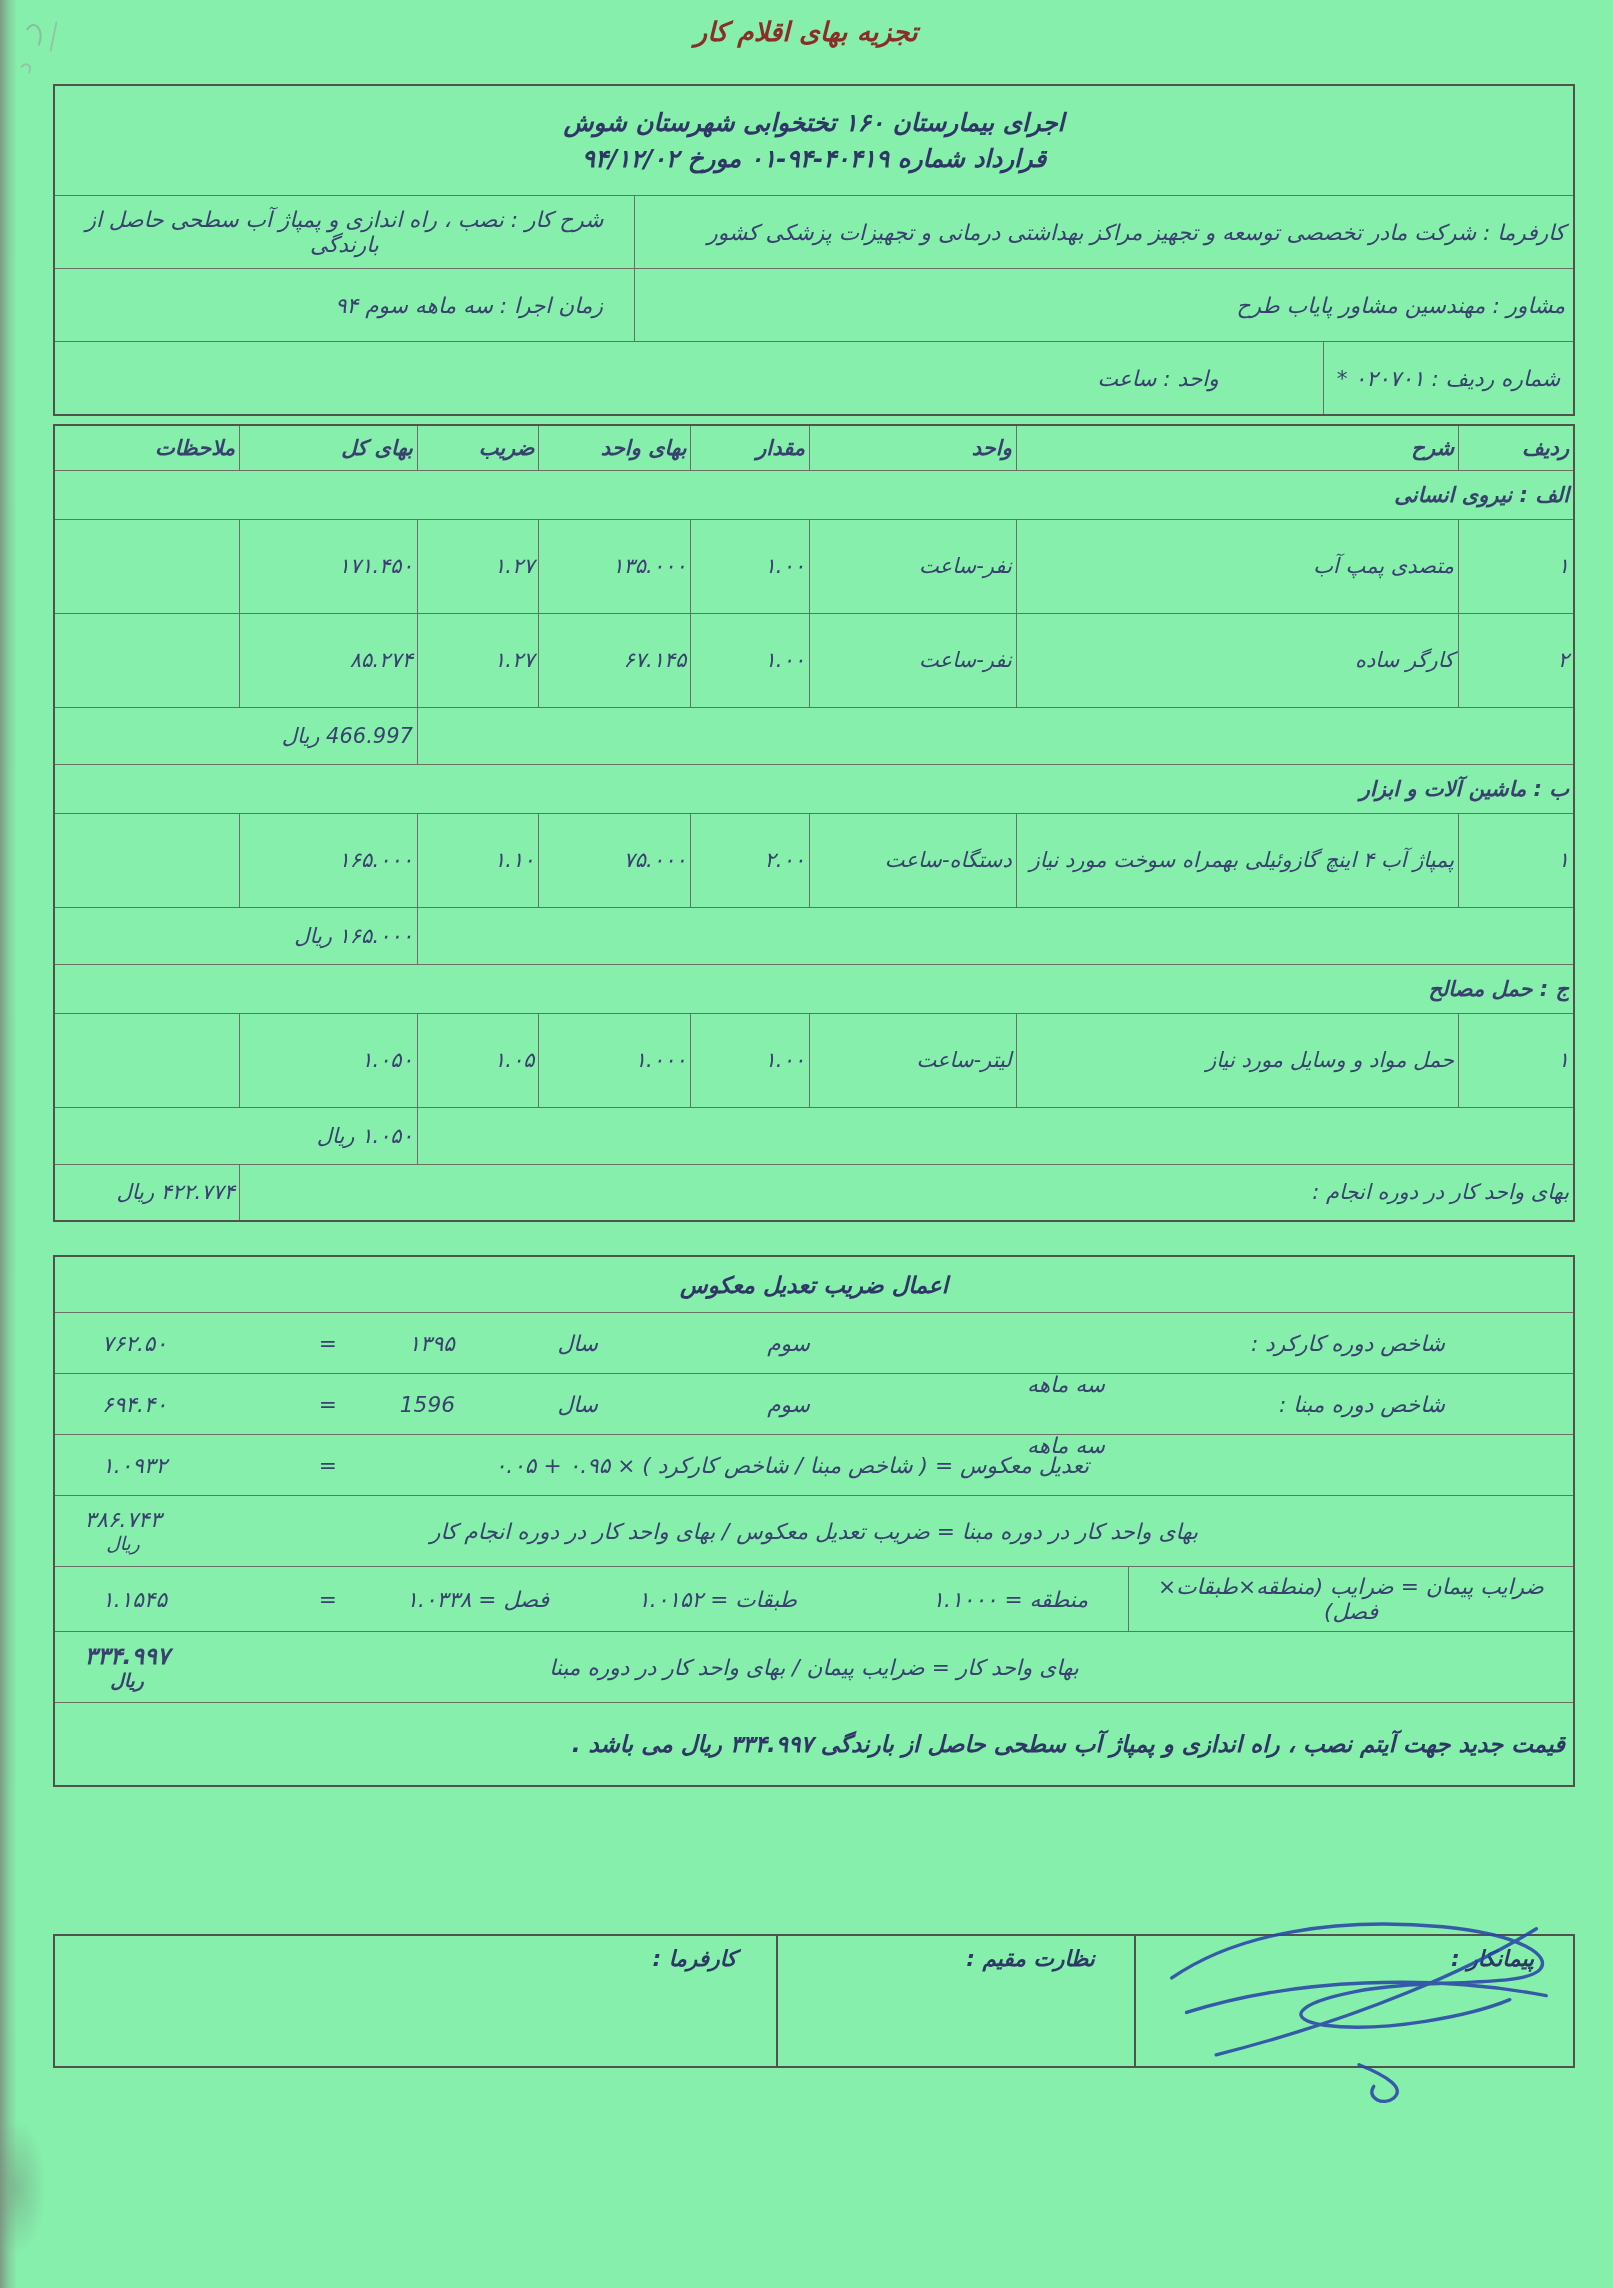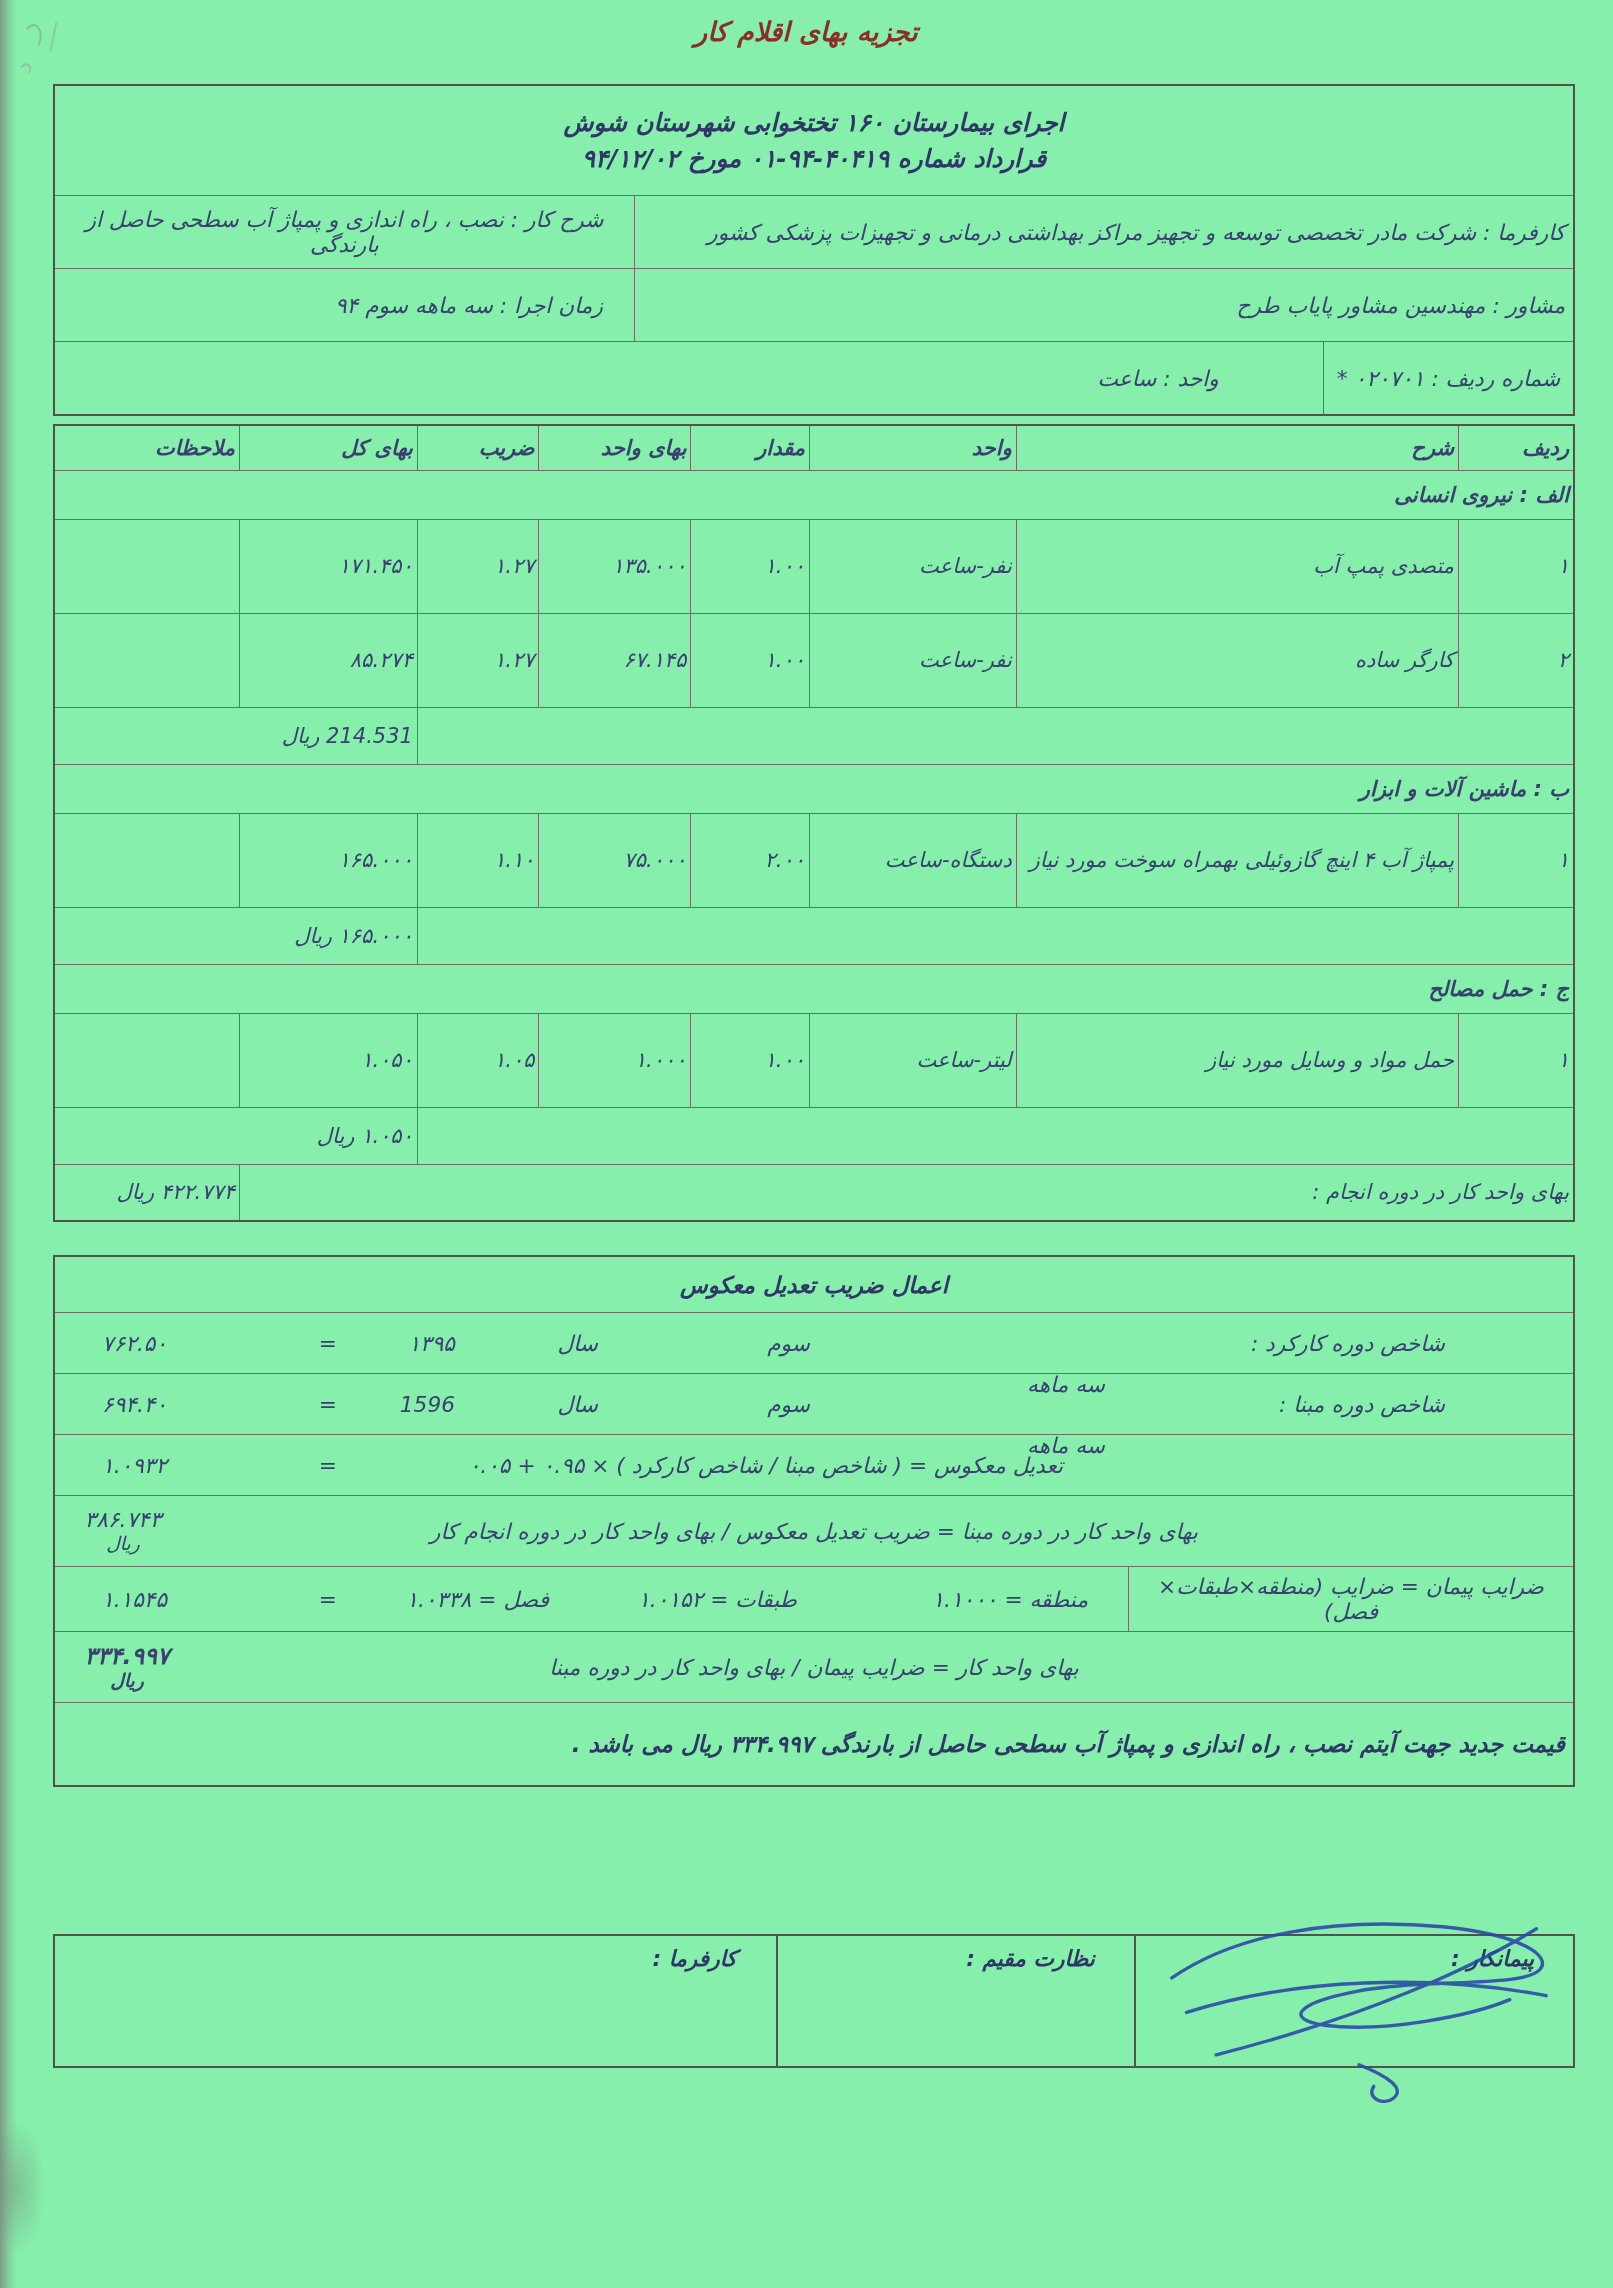--- a/index.html
+++ b/index.html
@@ -107,21 +107,21 @@
     position:absolute; top:50%; transform:translateY(-50%);
     white-space:nowrap;
   }
   .a-label{ right:128px; }
   .a-period{ right:468px;margin-top:41px; }
   .a-part{ right:763px; }
   .a-yearword{ right:975px; }
   .a-year{ right:1118px; }
   .a-eq{ right:1236px; }
   .a-value{ left:47px; }
-  .a-formula{ right:510px; }
+  .a-formula{ right:484px; }
   .a-center{ left:0; right:0; text-align:center; }
   .a-money{ left:29.6px; text-align:center; }
   .a-money span{ display:block; line-height:1.2; }
   .a-money .rial{ font-size:18.7px; }
   .a-money.bold{ font-weight:700; font-size:23.6px; }
   .a-coef-label{
     top:0 !important; transform:none !important;
     right:0; height:100%; width:445px;
     border-left:1.7px solid var(--line);
     display:flex; align-items:center; justify-content:center;
@@ -227,21 +227,21 @@
       <td>کارگر ساده</td>
       <td>نفر-ساعت</td>
       <td>۱.۰۰</td>
       <td>۶۷.۱۴۵</td>
       <td>۱.۲۷</td>
       <td>۸۵.۲۷۴</td>
       <td></td>
     </tr>
     <tr class="subtotal">
       <td colspan="6"></td>
-      <td colspan="2" class="sub-a">214.531 ریال</td>
+      <td colspan="2" class="sub-a">466.997 ریال</td>
     </tr>
 
     <tr class="sec">
       <td colspan="8">ب : ماشین آلات و ابزار</td>
     </tr>
     <tr class="data">
       <td>۱</td>
       <td>پمپاژ آب ۴ اینچ گازوئیلی بهمراه سوخت مورد نیاز</td>
       <td>دستگاه-ساعت</td>
       <td>۲.۰۰</td>

